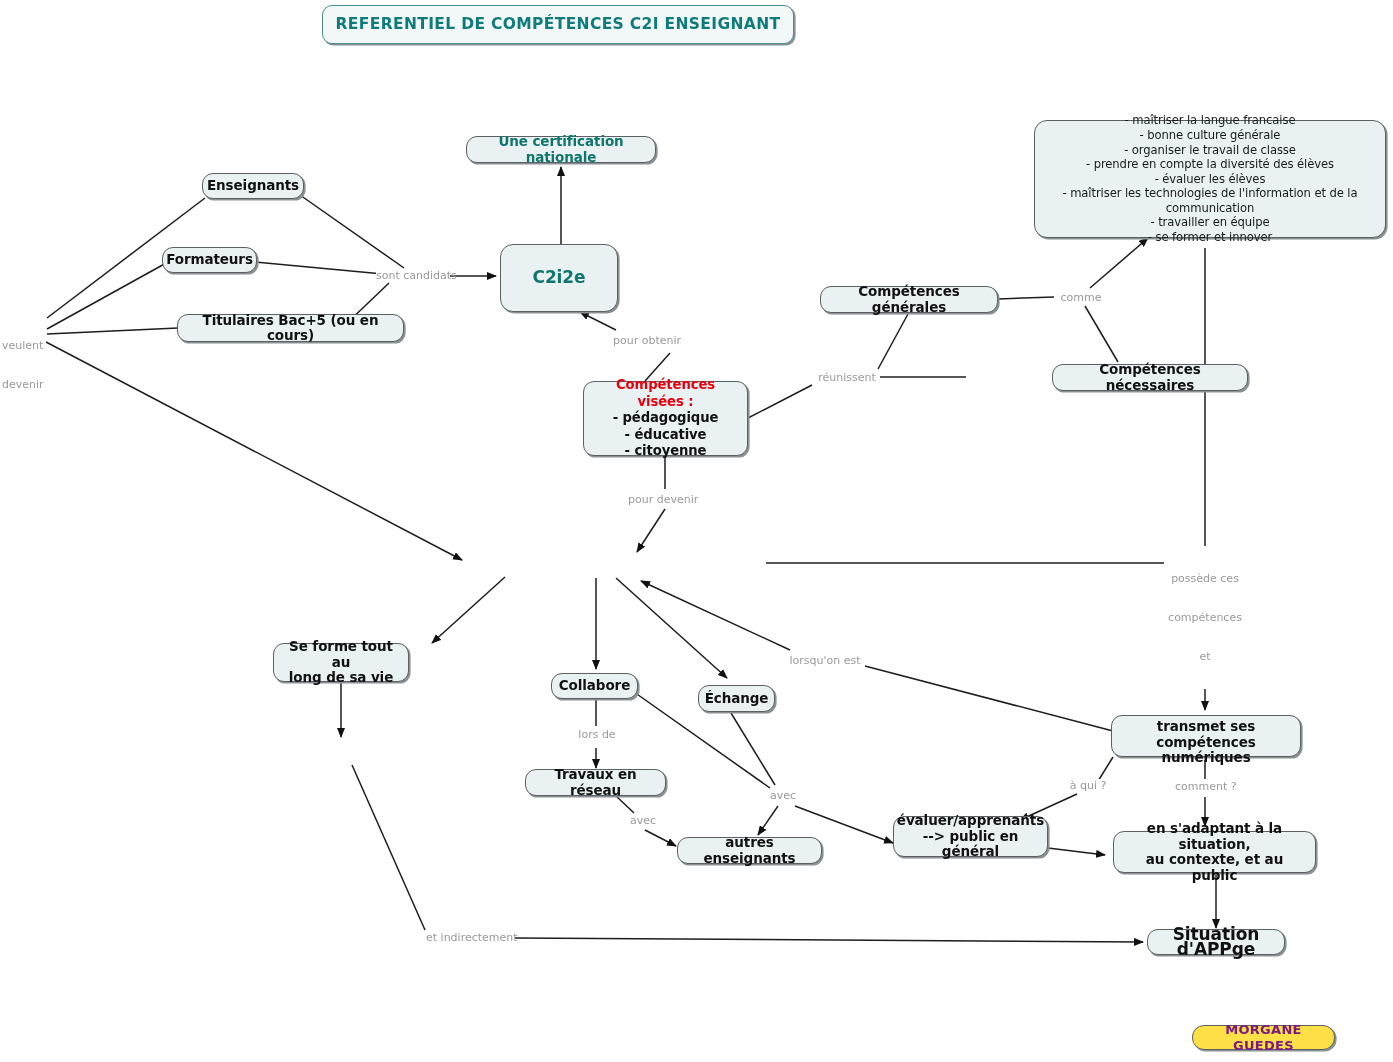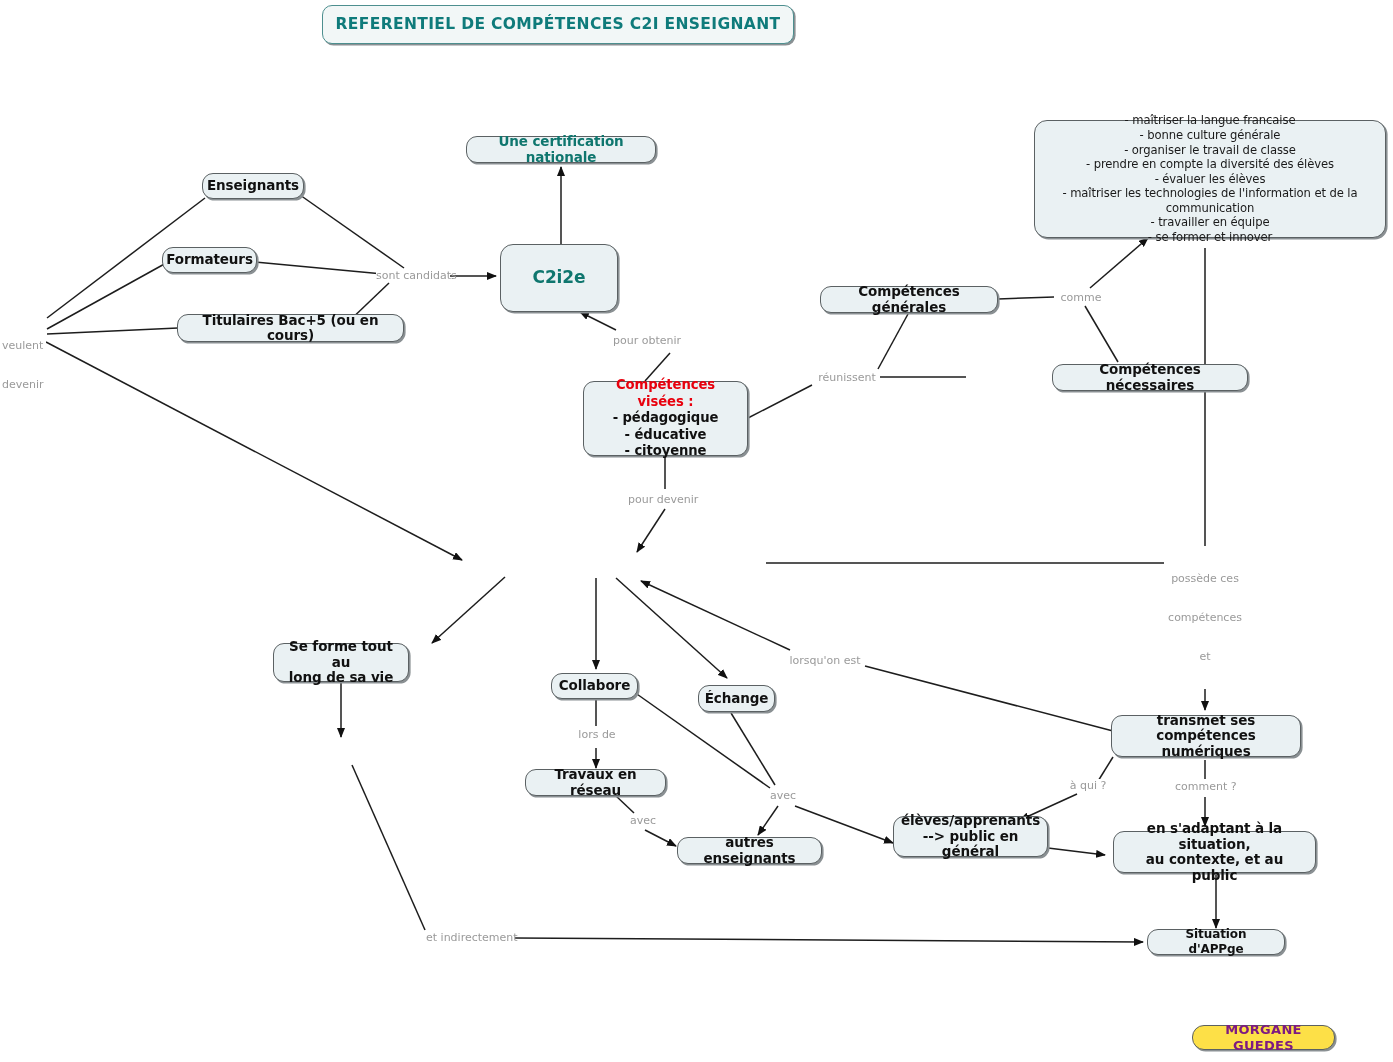--- a/index.html
+++ b/index.html
@@ -28,21 +28,21 @@
     letter-spacing:-0.1px;
   }
   .node.red{color:#0f766e;}
   .node.big{font-size:17px;border-radius:13px;}
   .node.list{
     font-weight:normal;color:#1a1a1a;font-size:11.6px;line-height:14.6px;
     border-radius:13px;
   }
   .node.visees{font-size:13.2px;line-height:16.5px;}
   .node.visees .hd{color:#e8000d;}
-  .node.small{font-size:12px;}
+  .node.small{font-size:17px;}
   .node.title{
     color:#0f7b7b;font-size:15.5px;letter-spacing:0.35px;
     border:1.6px solid #4d8f8f;border-radius:10px;
     background:#f2f7f7;
   }
   .node.sig{
     color:#7d1a82;font-size:13px;letter-spacing:0.3px;
     background:#fde047;border-radius:12px;
   }
 
@@ -182,25 +182,25 @@
 
   <div class="node" style="left:551px;top:673px;width:87px;height:26px;">Collabore</div>
 
   <div class="node" style="left:698px;top:685px;width:77px;height:27px;">Échange</div>
 
   <div class="node" style="left:525px;top:769px;width:141px;height:27px;">Travaux en réseau</div>
 
   <div class="node" style="left:677px;top:837px;width:145px;height:27px;">autres enseignants</div>
 
   <div class="node" style="left:893px;top:816px;width:155px;height:41px;flex-direction:column;">
-    <div>élèves/apprenants</div>
+    <div>évaluer/apprenants</div>
     <div>--&gt; public en général</div>
   </div>
 
-  <div class="node" style="left:1111px;top:715px;width:190px;height:42px;flex-direction:column;">
+  <div class="node" style="left:1111px;top:715px;width:190px;height:42px;flex-direction:column;justify-content:space-between;">
     <div>transmet ses compétences</div>
     <div>numériques</div>
   </div>
 
   <div class="node" style="left:1113px;top:831px;width:203px;height:42px;flex-direction:column;">
     <div>en s'adaptant à la situation,</div>
     <div>au contexte, et au public</div>
   </div>
 
   <div class="node small" style="left:1147px;top:929px;width:138px;height:26px;">Situation d'APPge</div>

